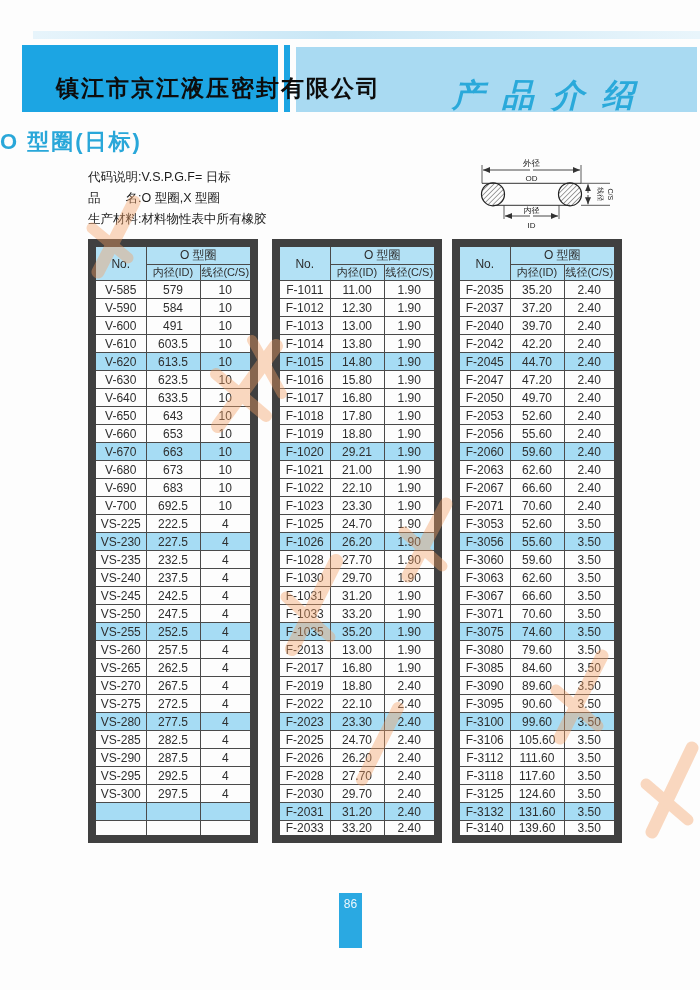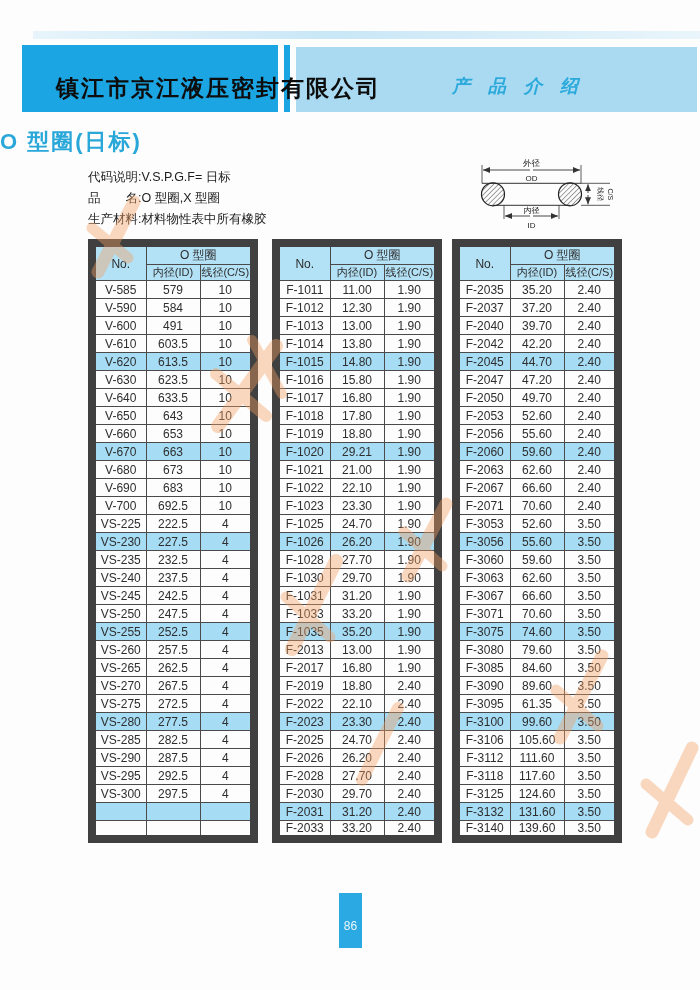--- a/index.html
+++ b/index.html
@@ -16,21 +16,21 @@
   .hdr-stripe { position:absolute; left:284px; top:45px; width:6px; height:67px; background:#1ca5e3; z-index:1; }
   .hdr-light { position:absolute; left:296px; top:47px; width:401px; height:65px; background:#a9daf2; z-index:1; }
   .company {
     position:absolute; left:56px; top:73px; z-index:4;
     font-family:"DejaVu Serif","Liberation Serif",serif;
     font-size:23px; font-weight:bold; color:#0d0d0d; letter-spacing:2px; white-space:nowrap;
   }
   .section-title {
     position:absolute; left:452px; top:74px; z-index:4;
     font-family:"DejaVu Serif","Liberation Serif",serif; font-style:italic;
-    font-size:18px; font-weight:bold; color:#2aa9da; letter-spacing:18px; white-space:nowrap;
+    font-size:32px; font-weight:bold; color:#2aa9da; letter-spacing:18px; white-space:nowrap;
   }
   .page-title {
     position:absolute; left:0; top:127px; width:700px; 
     font-size:22px; font-weight:bold; color:#29a7d9; letter-spacing:2px;
   }
   .info { position:absolute; left:88px; top:167px; font-size:12.5px; color:#1c1c1c; line-height:21px; z-index:2; }
   .diagram { position:absolute; left:458px; top:155px; z-index:2; }
 
   .otable {
     position:absolute; top:239px; width:162px; z-index:2;
@@ -45,21 +45,21 @@
   .otable thead tr.h1 { height:17px; }
   .otable thead tr.h1 th { font-size:12px; }
   .otable thead tr.h2 { height:16px; }
   .otable tbody tr { height:18px; }
   .otable tbody tr.hl td { background:#a6dcf4; }
   .t0 { left:88px; } .t1 { left:272px; } .t2 { left:452px; }
 
   .pagenum {
     position:absolute; left:339px; top:893px; width:23px; height:55px;
     background:#2aa9e2; color:#ecf7fd; font-size:12px; text-align:center;
-    padding-top:26px; box-sizing:border-box; z-index:2;
+    padding-top:4px; box-sizing:border-box; z-index:2;
   }
   .wm { position:absolute; z-index:5; pointer-events:none; opacity:0.40; }
   svg text { font-family:"Liberation Sans", sans-serif; }
 </style>
 </head>
 <body>
 
 <div class="page">
 
   <div class="topbar"></div>
@@ -594,21 +594,21 @@
           <td>84.60</td>
           <td>3.50</td>
         </tr>
         <tr>
           <td>F-3090</td>
           <td>89.60</td>
           <td>3.50</td>
         </tr>
         <tr>
           <td>F-3095</td>
-          <td>61.35</td>
+          <td>90.60</td>
           <td>3.50</td>
         </tr>
         <tr class="hl">
           <td>F-3100</td>
           <td>99.60</td>
           <td>3.50</td>
         </tr>
         <tr>
           <td>F-3106</td>
           <td>105.60</td>

